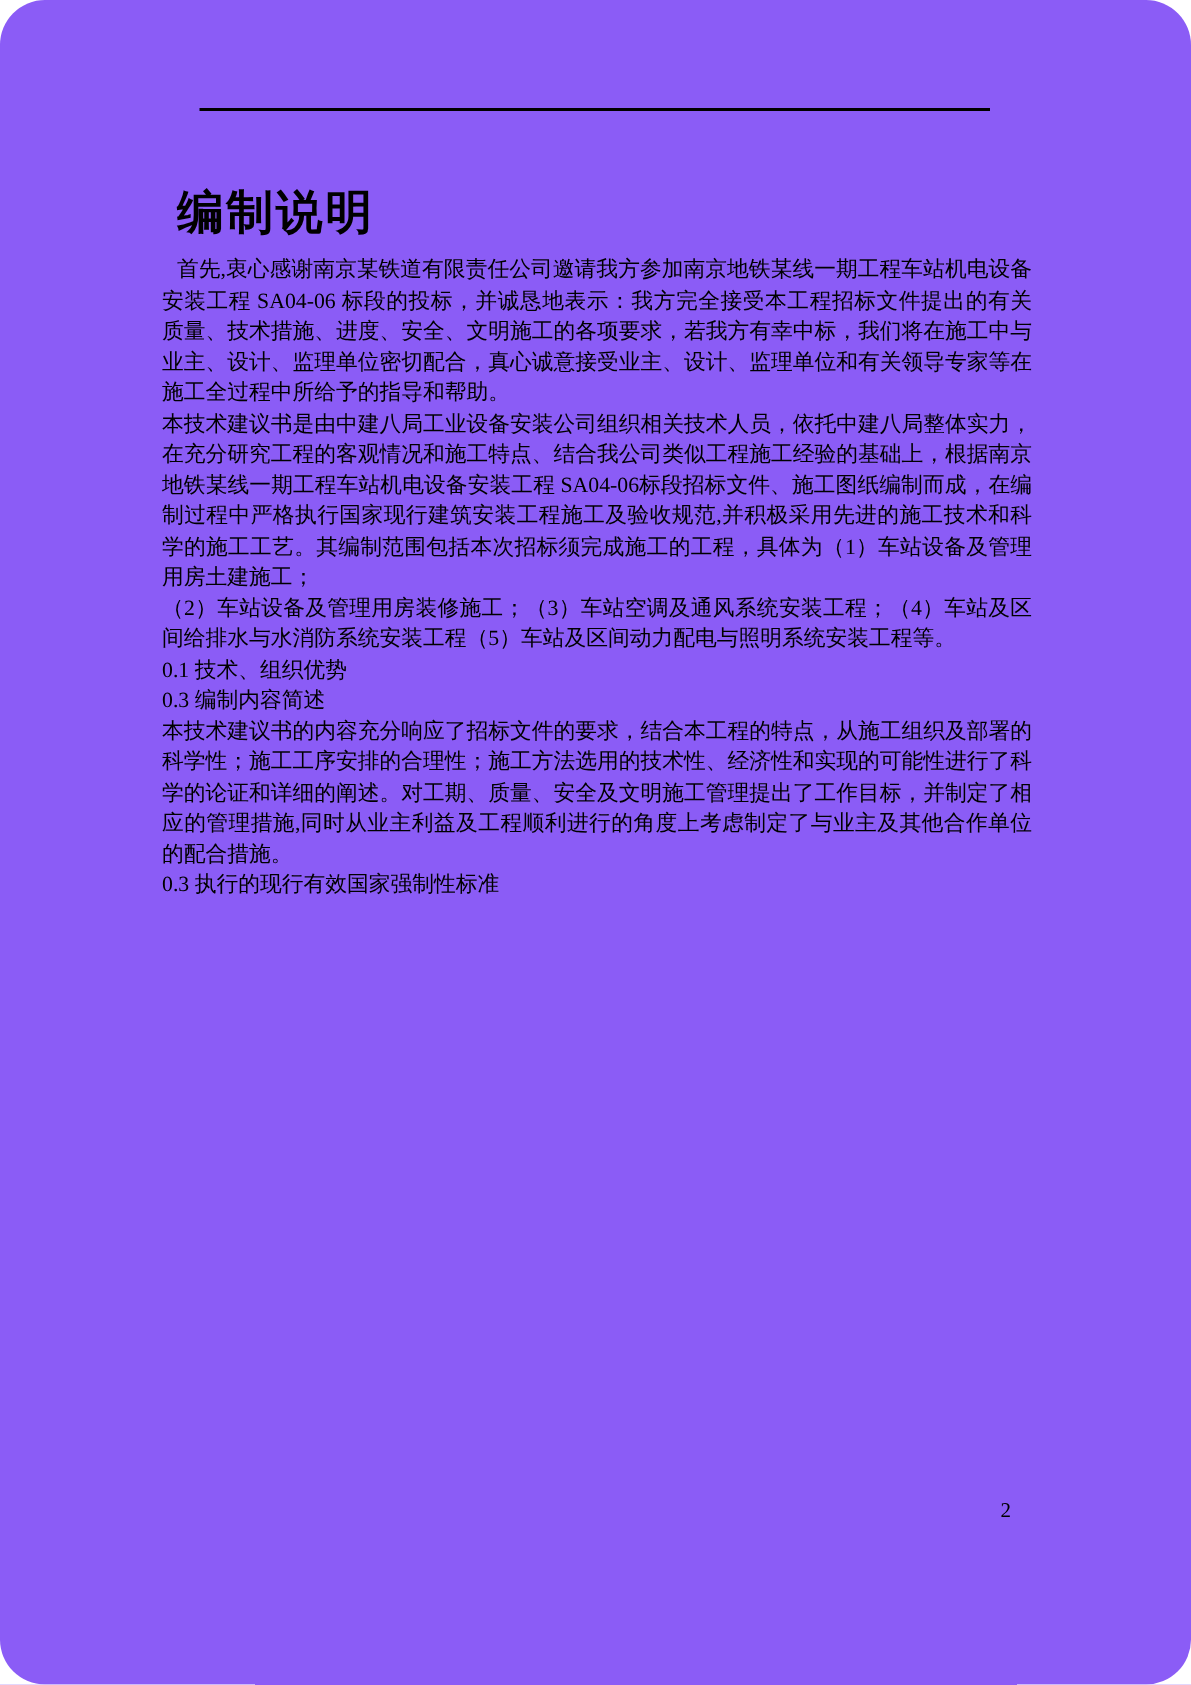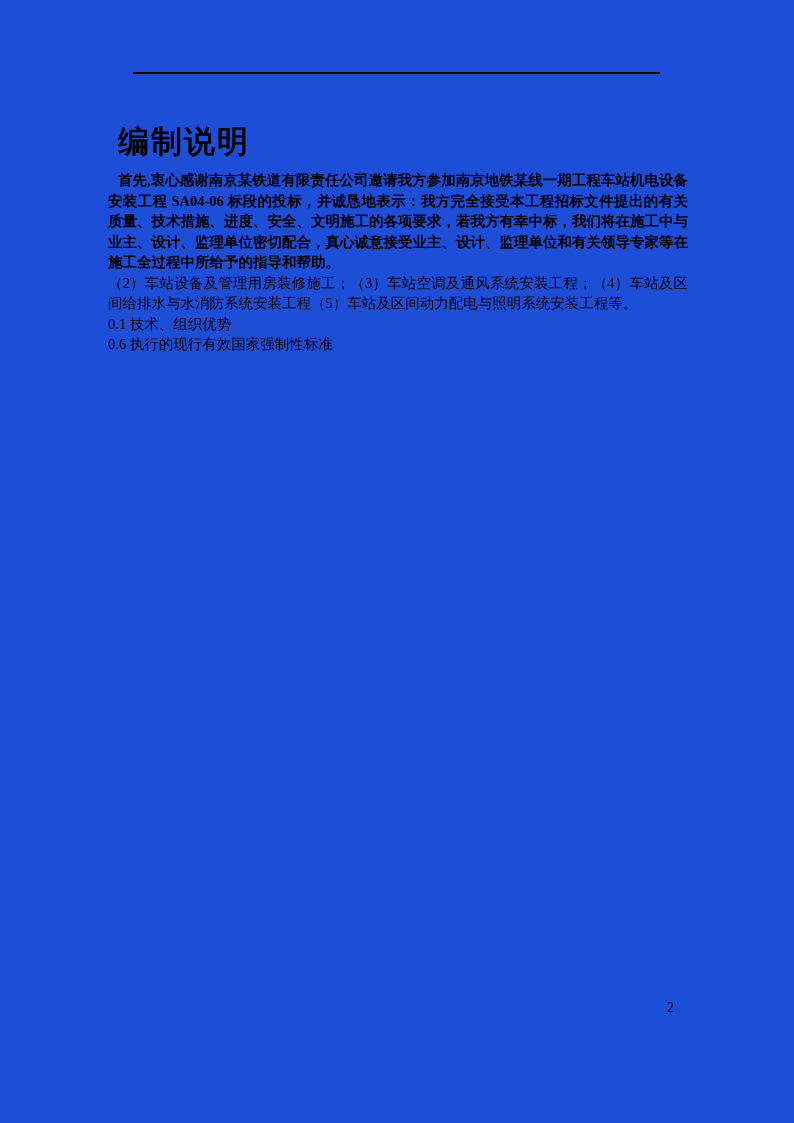--- a/index.html
+++ b/index.html
@@ -4,24 +4,25 @@
 <style>
   html, body {
     margin: 0;
     padding: 0;
     background: #ffffff;
   }
   .page {
     position: relative;
     width: 794px;
     height: 1123px;
-    background: #1d4ed8;
+    background: #8b5cf6;
     overflow: hidden;
     font-family: "Liberation Serif", "DejaVu Serif", serif;
     color: #000000;
+    border-radius: 30px;
   }
   .header-rule {
     position: absolute;
     left: 133px;
     top: 72px;
     width: 527px;
     height: 2px;
     background: #000000;
   }
   .doc-title {
@@ -47,41 +48,43 @@
     line-height: 20.5px;
     text-align: justify;
     text-align-last: left;
     word-break: break-all;
   }
   .block.heading {
     text-align: right;
   }
   .block.first-indent {
     text-indent: 10px;
-    font-weight: bold;
   }
   .page-number {
     position: absolute;
     left: 667px;
     top: 999px;
     font-size: 14px;
     line-height: 18px;
   }
 </style>
 </head>
 <body>
 
 <div class="page">
 
   <div class="header-rule"></div>
 
   <h1 class="doc-title">编制说明</h1>
 
   <div class="body-text">
     <p class="block first-indent">首先,衷心感谢南京某铁道有限责任公司邀请我方参加南京地铁某线一期工程车站机电设备安装工程 SA04-06 标段的投标，并诚恳地表示：我方完全接受本工程招标文件提出的有关质量、技术措施、进度、安全、文明施工的各项要求，若我方有幸中标，我们将在施工中与业主、设计、监理单位密切配合，真心诚意接受业主、设计、监理单位和有关领导专家等在施工全过程中所给予的指导和帮助。</p>
+    <p class="block">本技术建议书是由中建八局工业设备安装公司组织相关技术人员，依托中建八局整体实力，在充分研究工程的客观情况和施工特点、结合我公司类似工程施工经验的基础上，根据南京地铁某线一期工程车站机电设备安装工程 SA04-06标段招标文件、施工图纸编制而成，在编制过程中严格执行国家现行建筑安装工程施工及验收规范,并积极采用先进的施工技术和科学的施工工艺。其编制范围包括本次招标须完成施工的工程，具体为（1）车站设备及管理用房土建施工；</p>
     <p class="block">（2）车站设备及管理用房装修施工；（3）车站空调及通风系统安装工程；（4）车站及区间给排水与水消防系统安装工程（5）车站及区间动力配电与照明系统安装工程等。</p>
     <p class="block heading">0.1 技术、组织优势</p>
-    <p class="block heading">0.6 执行的现行有效国家强制性标准</p>
+    <p class="block heading">0.3 编制内容简述</p>
+    <p class="block">本技术建议书的内容充分响应了招标文件的要求，结合本工程的特点，从施工组织及部署的科学性；施工工序安排的合理性；施工方法选用的技术性、经济性和实现的可能性进行了科学的论证和详细的阐述。对工期、质量、安全及文明施工管理提出了工作目标，并制定了相应的管理措施,同时从业主利益及工程顺利进行的角度上考虑制定了与业主及其他合作单位的配合措施。</p>
+    <p class="block heading">0.3 执行的现行有效国家强制性标准</p>
   </div>
 
   <div class="page-number">2</div>
 
 </div>
 
 </body></html>

